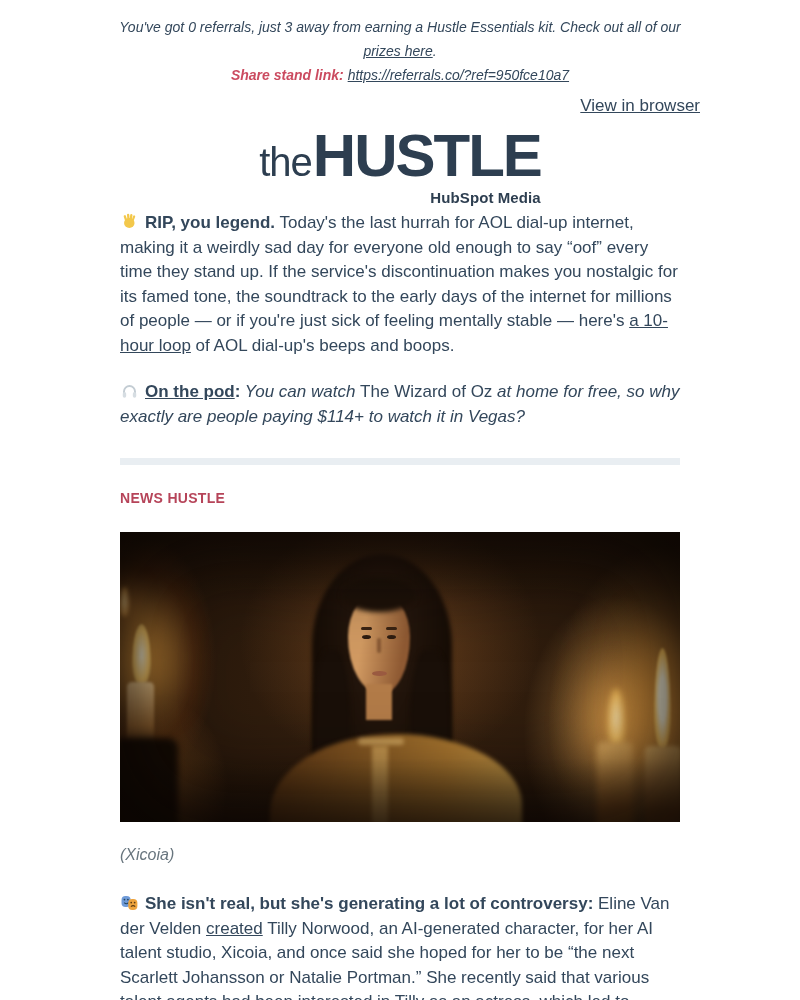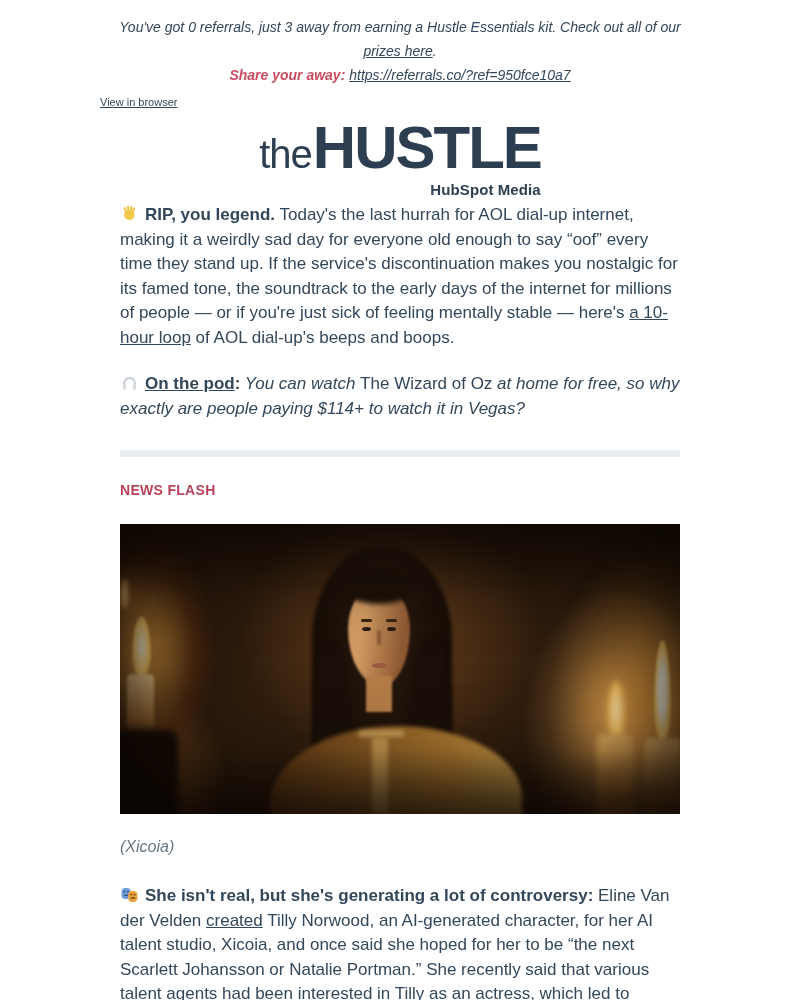--- a/index.html
+++ b/index.html
@@ -5,21 +5,21 @@
   html,body{margin:0;padding:0;}
   body{
     width:800px;height:1000px;overflow:hidden;background:#ffffff;
     font-family:"Liberation Sans","DejaVu Sans",sans-serif;
     color:#33475b;
   }
   .outer{width:600px;margin:0 auto;padding-top:15px;}
   .banner{margin:0;text-align:center;font-style:italic;font-size:14px;line-height:24px;color:#33475b;}
   .share-label{font-weight:bold;color:#cb4b60;}
   .lnk{color:inherit;text-decoration:underline;cursor:pointer;}
-  .viewrow{font-size:11px;margin-top:9px;}
+  .viewrow{text-align:right;font-size:17px;margin-top:9px;}
   .logo-wrap{text-align:center;margin-top:13px;}
   .logo{display:inline-block;}
   .logo-main{display:flex;align-items:baseline;justify-content:center;gap:1px;color:#2d3e50;}
   .logo-the{font-size:40px;font-weight:400;letter-spacing:-1px;}
   .logo-hustle{font-size:60px;font-weight:bold;letter-spacing:-2px;line-height:.9;text-align:right;}
   .logo-sub{text-align:right;font-size:15px;font-weight:bold;color:#2d3e50;margin-top:4px;letter-spacing:.1px;}
   .content{width:560px;margin:0 auto;font-size:17px;line-height:24.5px;}
   .para{margin:22px 0 0 0;}
   .para.first{margin-top:4px;}
   .para.story{margin-top:25px;}
@@ -64,21 +64,21 @@
   .h-candle-r1{left:477px;top:210px;width:36px;height:90px;background:linear-gradient(#dfae62,#8a5620 75%);border-radius:6px;filter:blur(3px);}
   .h-flame-r2{left:534px;top:116px;width:17px;height:102px;background:radial-gradient(#fffbe2 30%,#ffc85e 65%,rgba(255,150,30,.08));border-radius:50% 50% 50% 50%/68% 68% 32% 32%;filter:blur(1px);box-shadow:0 0 46px 18px rgba(255,172,62,.6);}
   .h-candle-r2{left:525px;top:214px;width:36px;height:82px;background:linear-gradient(#e6b566,#7a4a1e 80%);border-radius:5px;filter:blur(2px);}
   .h-vignette{inset:0;box-shadow:inset 0 0 85px 28px rgba(10,5,2,.8);background:linear-gradient(rgba(10,5,2,.25),transparent 25%,transparent 78%,rgba(12,6,3,.45));}
 </style>
 </head>
 <body>
 
 <div class="outer">
 
-  <p class="banner"><span>You've got 0 referrals, just 3 away from earning a Hustle Essentials kit. Check out all of our </span><a class="lnk">prizes here</a><span>.</span><br><span class="share-label">Share your away:</span><span> </span><a class="lnk">https://referrals.co/?ref=950fce10a7</a></p>
+  <p class="banner"><span>You've got 0 referrals, just 3 away from earning a Hustle Essentials kit. Check out all of our </span><a class="lnk">prizes here</a><span>.</span><br><span class="share-label">Share stand link:</span><span> </span><a class="lnk">https://referrals.co/?ref=950fce10a7</a></p>
 
   <div class="viewrow"><a class="lnk">View in browser</a></div>
 
   <div class="logo-wrap">
     <div class="logo">
       <div class="logo-main">
           <span class="logo-the">the</span>
           <span class="logo-hustle">HUSTLE</span>
         </div>
       <div class="logo-sub">HubSpot Media</div>
@@ -98,21 +98,21 @@
           </svg></span><b>RIP, you legend.</b><span> Today's the last hurrah for AOL dial-up internet, making it a weirdly sad day for everyone old enough to say “oof” every time they stand up. If the service's discontinuation makes you nostalgic for its famed tone, the soundtrack to the early days of the internet for millions of people — or if you're just sick of feeling mentally stable — here's </span><a class="lnk">a 10-hour loop</a><span> of AOL dial-up's beeps and boops.</span></p>
 
     <p class="para"><span class="emoji"><svg width="19" height="19" viewBox="0 0 20 20">
             <path d="M4.2 13.4 v-2.4 a5.8 5.8 0 0 1 11.6 0 v2.4" fill="none" stroke="#c3ccd3" stroke-width="2" stroke-linecap="round"></path>
             <rect x="2.9" y="11.6" width="3.6" height="6" rx="1.8" fill="#d6dde2"></rect>
             <rect x="13.5" y="11.6" width="3.6" height="6" rx="1.8" fill="#d6dde2"></rect>
           </svg></span><b class="u">On the pod</b><b>:</b><i> You can watch </i><span>The Wizard of Oz</span><i> at home for free, so why exactly are people paying $114+ to watch it in Vegas?</i></p>
 
     <div class="divider"></div>
 
-    <div class="newsflash">NEWS FLASH</div>
+    <div class="newsflash">NEWS HUSTLE</div>
 
     <div class="hero">
       <div class="h-bg"></div>
       <div class="h-flame-dim"></div>
       <div class="h-flame-l"></div>
       <div class="h-candle-l"></div>
       <div class="h-candelabra"></div>
       <div class="h-flame-r1"></div>
       <div class="h-candle-r1"></div>
       <div class="h-flame-r2"></div>

